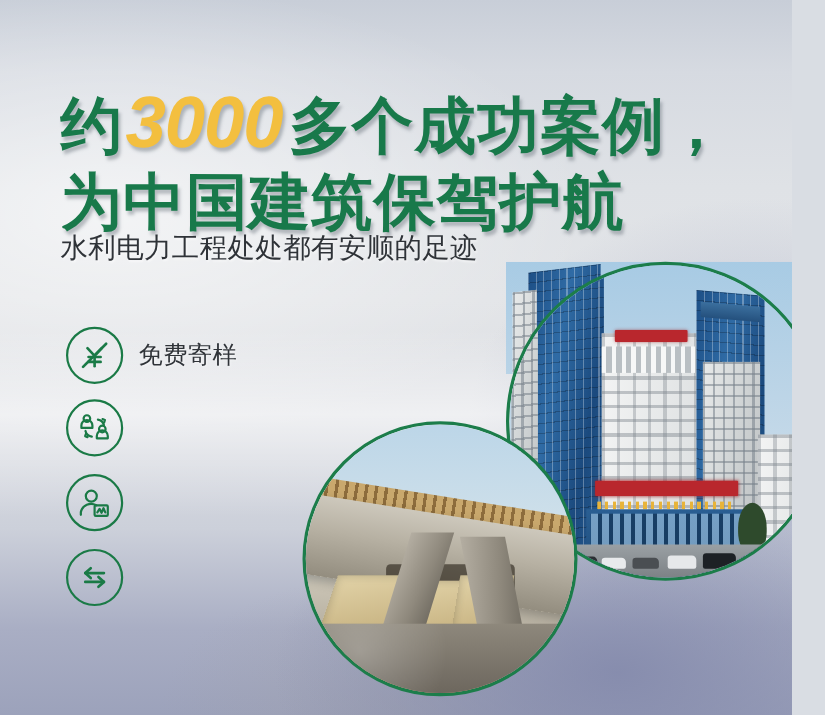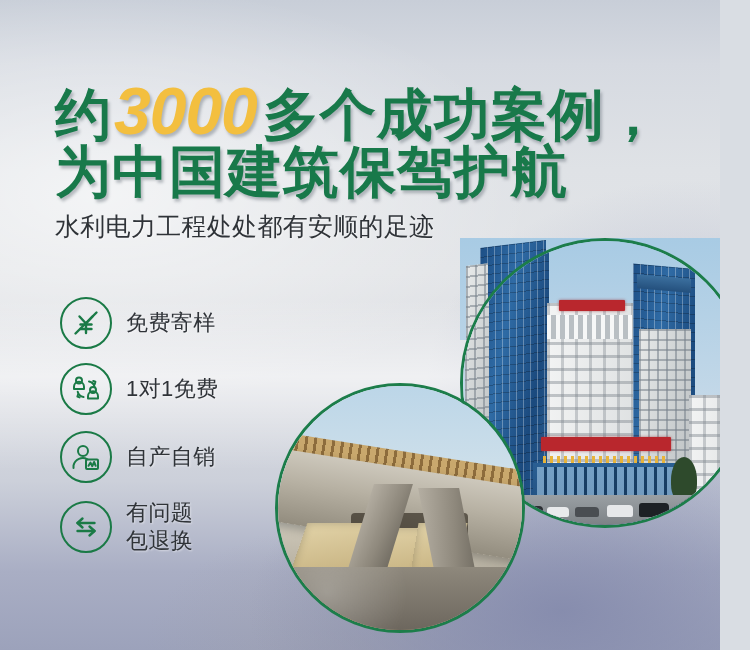--- a/index.html
+++ b/index.html
@@ -41,21 +41,21 @@
     font-size:56px; font-weight:bold; color:#18794a;
     letter-spacing:1px;
     text-shadow:2px 3px 3px rgba(90,100,110,.40);
   }
   .hl-num {
     font-size:66px; font-weight:bold; color:#f3bf3f;
     font-style:italic; letter-spacing:-1px; margin:0 6px 0 2px;
     text-shadow:2px 3px 3px rgba(90,100,110,.40);
   }
   .hl-line2 {
-    margin-top:0; white-space:nowrap; line-height:1;
+    margin-top:12px; white-space:nowrap; line-height:1;
     font-size:56px; font-weight:bold; color:#18794a; letter-spacing:1px;
     text-shadow:2px 3px 3px rgba(90,100,110,.40);
   }
 
   
   .subtitle {
     position:absolute; left:55px; top:209px; z-index:6;
     width:660px;
     font-size:25px; color:#2f3338; line-height:1.42;
     letter-spacing:.3px;
@@ -296,51 +296,45 @@
             <circle cx="25" cy="19" r="3"></circle>
             <path d="M20 27.5 v-2.2 a5 5 0 0 1 10 0 v2.2 z"></path>
             <path d="M21 10.5 a7 7 0 0 1 5.5 5"></path>
             <path d="M25.2 10 l2.2 .8 -.7 2.3"></path>
             <path d="M15.5 26 a7 7 0 0 1 -5.8 -5.2"></path>
             <path d="M11.6 26.4 l-2.2 -.9 .8 -2.3"></path>
           </g>
         </svg>
       </span>
       <span class="feat-text">
-        <span class="l">1对1免费</span>
       </span>
     </div>
 
     <div class="feat feat--tall">
       <span class="feat-icon">
         <svg width="36" height="36" viewBox="0 0 36 36">
           <g fill="none" stroke="#1a7a46" stroke-width="2" stroke-linecap="round" stroke-linejoin="round">
             <circle cx="15" cy="12" r="5"></circle>
             <path d="M5.5 29 v-2.5 a9.5 9.5 0 0 1 14 -6.2"></path>
             <rect x="18" y="20.5" width="12" height="9.5" rx="1"></rect>
             <path d="M20.5 26.8 l2 -3.2 1.8 3.6 1.8 -4.2 1.6 3.8"></path>
           </g>
         </svg>
       </span>
       <span class="feat-text">
-        <span class="l">自产自销</span>
       </span>
     </div>
 
     <div class="feat">
       <span class="feat-icon">
         <svg width="34" height="34" viewBox="0 0 34 34">
           <g fill="none" stroke="#1a7a46" stroke-width="2.4" stroke-linecap="round" stroke-linejoin="round">
             <path d="M25.5 13 H8.5"></path>
             <path d="M13.5 8.5 L8.5 13 L13.5 17.5"></path>
             <path d="M8.5 21 H25.5"></path>
             <path d="M20.5 16.5 L25.5 21 L20.5 25.5"></path>
           </g>
         </svg>
       </span>
-      <span class="feat-text">
-        <span class="l">有问题</span>
-        <span class="l">包退换</span>
-      </span>
     </div>
 
   </div>
 </div>
 
 </body></html>

